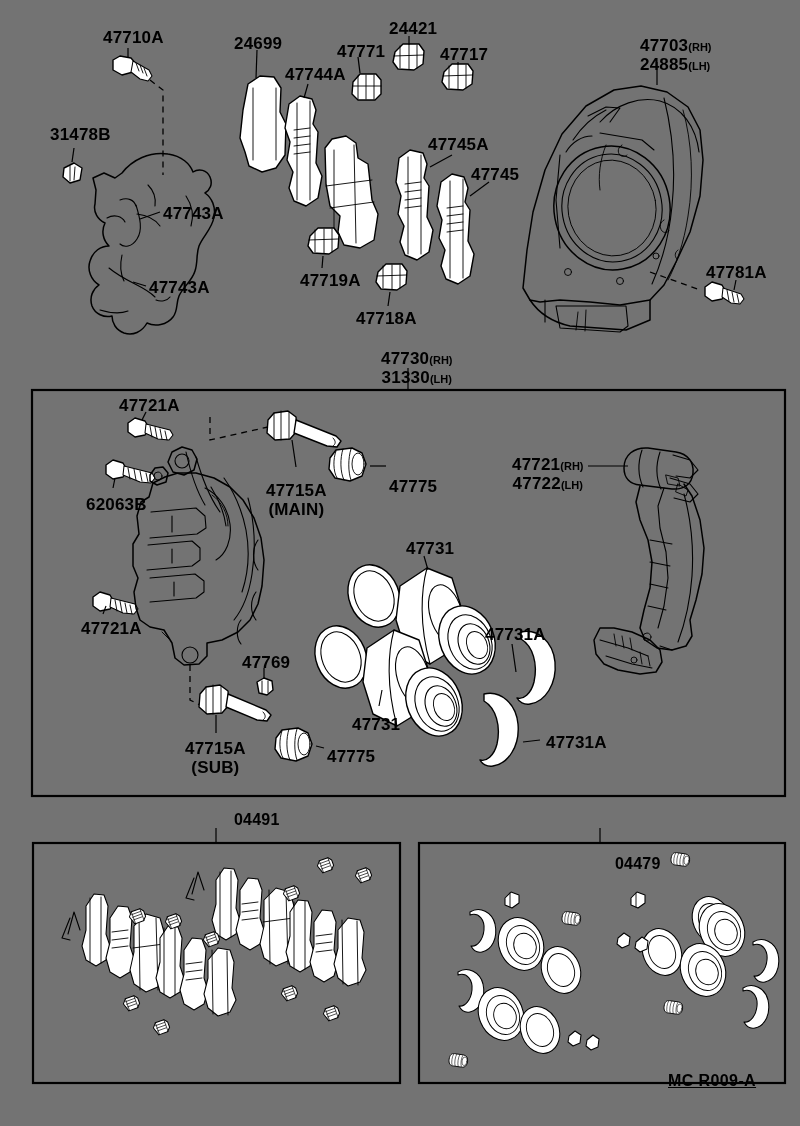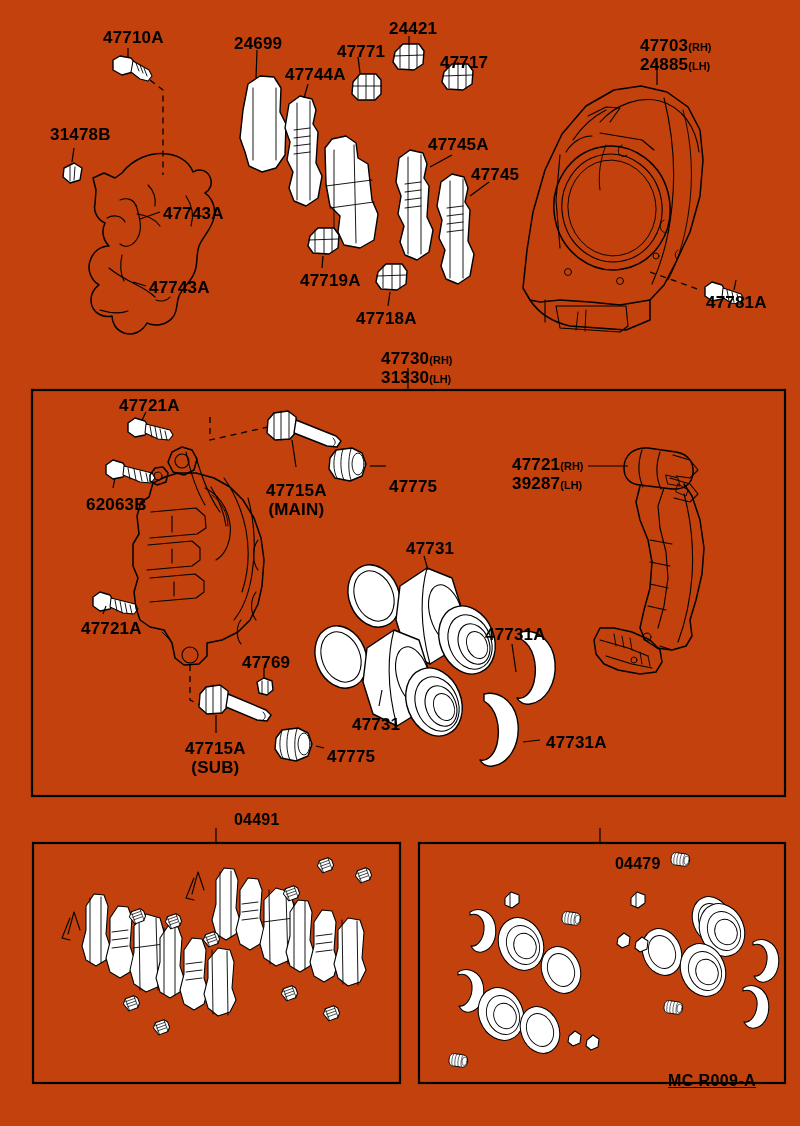--- a/index.html
+++ b/index.html
@@ -8,21 +8,21 @@
     padding: 0;
     background: #ffffff;
   }
   body {
     font-family: "Liberation Sans", sans-serif;
   }
   #sheet {
     position: relative;
     width: 800px;
     height: 1126px;
-    background: #c2410c;
+    background: #737373;
     overflow: hidden;
   }
   #sheet svg.art {
     position: absolute;
     left: 0;
     top: 0;
     width: 800px;
     height: 1126px;
     pointer-events: none;
   }
@@ -554,40 +554,40 @@
   </svg>
 
   <div class="lbl" style="left:103px;top:29px;">47710A</div>
   <div class="lbl" style="left:50px;top:126px;">31478B</div>
   <div class="lbl" style="left:163px;top:205px;">47743A</div>
   <div class="lbl" style="left:149px;top:279px;">47743A</div>
   <div class="lbl" style="left:234px;top:35px;">24699</div>
   <div class="lbl" style="left:285px;top:66px;">47744A</div>
   <div class="lbl" style="left:337px;top:43px;">47771</div>
   <div class="lbl" style="left:389px;top:20px;">24421</div>
-  <div class="lbl" style="left:440px;top:46px;margin-top:8px;">47717</div>
+  <div class="lbl" style="left:440px;top:46px;">47717</div>
   <div class="lbl" style="left:428px;top:136px;">47745A</div>
   <div class="lbl" style="left:471px;top:166px;text-align:center;">47745</div>
   <div class="lbl" style="left:300px;top:272px;">47719A</div>
   <div class="lbl" style="left:356px;top:310px;">47718A</div>
-  <div class="lbl" style="left:706px;top:264px;margin-top:30px;">47781A</div>
+  <div class="lbl" style="left:706px;top:264px;">47781A</div>
 
   <div class="lbl two" style="left:640px;top:36px;">
     <div><span>47703</span><span class="sfx">(RH)</span></div>
     <div><span>24885</span><span class="sfx">(LH)</span></div>
   </div>
 
-  <div class="lbl two" style="left:381px;top:349px;">
+  <div class="lbl two" style="left:381px;top:349px;text-align:center;">
     <div><span>47730</span><span class="sfx">(RH)</span></div>
     <div><span>31330</span><span class="sfx">(LH)</span></div>
   </div>
 
-  <div class="lbl two" style="left:512px;top:455px;">
+  <div class="lbl two" style="left:512px;top:455px;text-align:center;">
     <div><span>47721</span><span class="sfx">(RH)</span></div>
-    <div><span>39287</span><span class="sfx">(LH)</span></div>
+    <div><span>47722</span><span class="sfx">(LH)</span></div>
   </div>
 
   <div class="lbl" style="left:119px;top:397px;">47721A</div>
   <div class="lbl" style="left:86px;top:496px;">62063B</div>
   <div class="lbl" style="left:81px;top:620px;">47721A</div>
   <div class="lbl" style="left:389px;top:478px;">47775</div>
   <div class="lbl" style="left:327px;top:748px;">47775</div>
   <div class="lbl" style="left:242px;top:654px;">47769</div>
   <div class="lbl" style="left:406px;top:540px;">47731</div>
   <div class="lbl" style="left:352px;top:716px;">47731</div>

